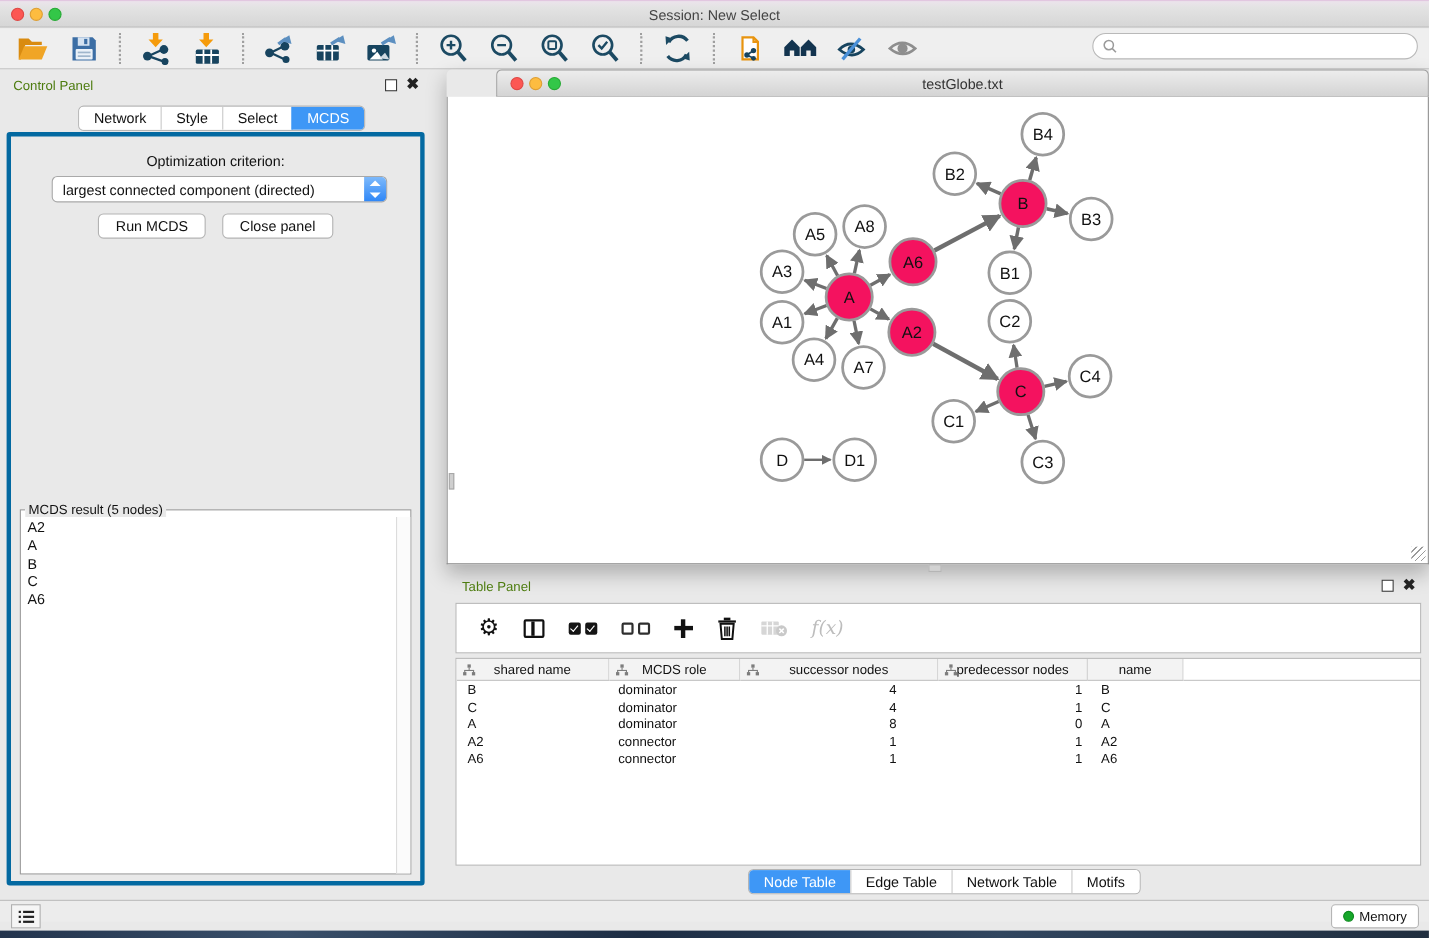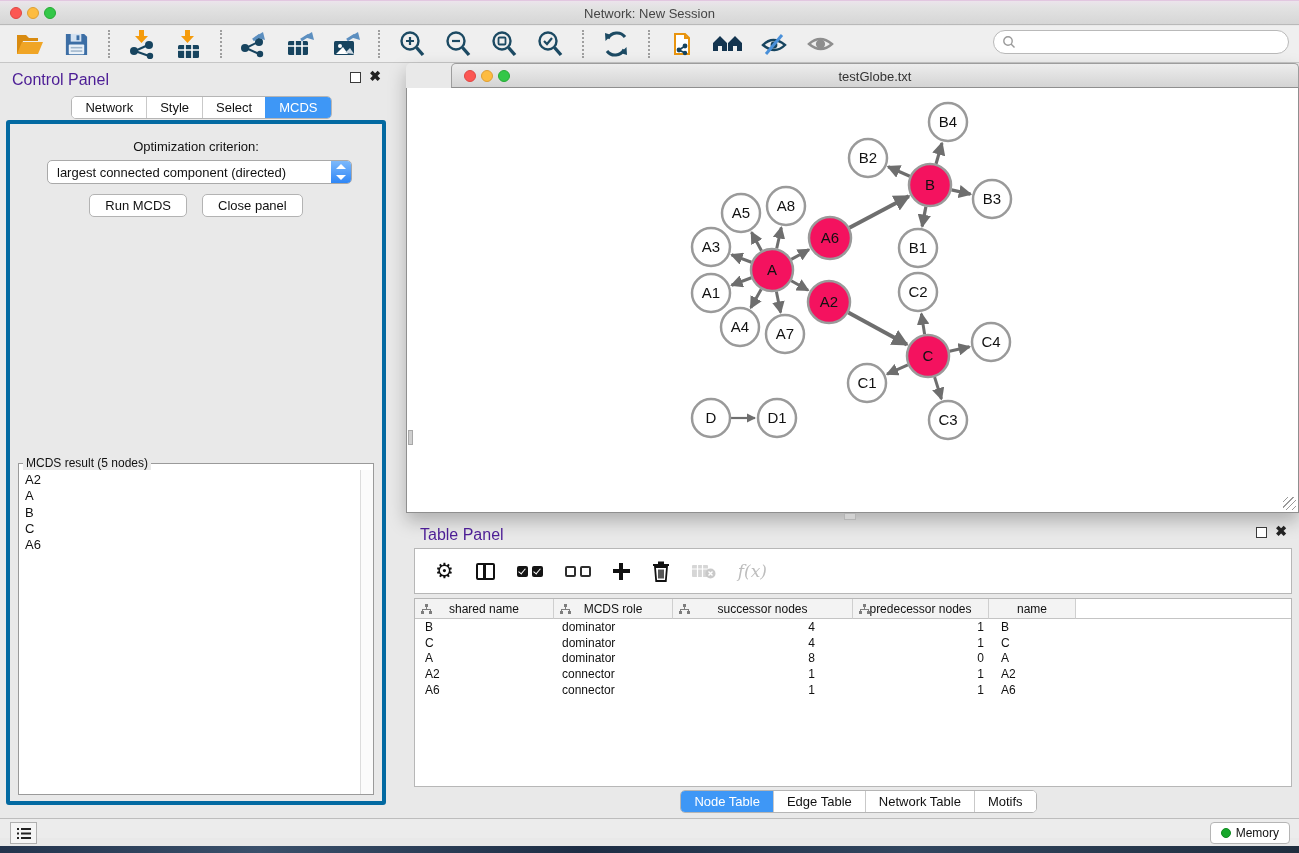--- a/index.html
+++ b/index.html
@@ -26,21 +26,21 @@
   .toolbar-search { position:absolute; right:10px; top:4px; width:296px; height:24px;
     background:#fff; border:1px solid #b9b9b9; border-radius:12px;
     display:flex; align-items:center; padding-left:8px; }
   .toolbar-search svg { flex:0 0 auto; }
   .toolbar-search input { border:none; outline:none; flex:1; font-size:12px;
     background:transparent; padding:0 6px; font-family:"Liberation Sans",sans-serif;}
 
   
   .control-panel { position:absolute; left:0; top:63px; width:391px; height:755px; }
   .panel-titlebar { position:absolute; left:0; top:0; right:0; height:30px; }
-  .panel-title { position:absolute; left:12px; top:8px; font-size:16px; color:#4c1d95; }
+  .panel-title { position:absolute; left:12px; top:8px; font-size:12px; color:#4d7c0f; }
   .float-btn { position:absolute; width:11px; height:11px; top:9px;
     border:1.5px solid #3a3a3a; background:#fff; }
   .close-btn { position:absolute; top:6px; font-size:14px; font-weight:bold; color:#222;
     line-height:15px; }
   .control-panel .float-btn { right:30px; }
   .control-panel .close-btn { right:10px; }
 
   .seg-row { position:absolute; left:0; right:0; top:33px; display:flex; justify-content:center; }
   .seg { display:inline-flex; border:1px solid #b5b5b5; border-radius:5px;
     overflow:hidden; background:#fff;margin-left:12px; }
@@ -175,21 +175,21 @@
   .wallpaper-strip { position:absolute; left:0; top:846px; width:1299px; height:7px;
     background:linear-gradient(90deg,#23344d,#3a506b 20%,#1d2d44 45%,#31465f 70%,#202e3f); }
 </style>
 </head>
 <body>
 
 <div class="app-titlebar">
   <span class="tl red" style="left:10px"></span>
   <span class="tl yellow" style="left:27px"></span>
   <span class="tl green" style="left:44px"></span>
-  <div class="app-title">Network: New Session</div>
+  <div class="app-title">Session: New Select</div>
 </div>
 
 <div class="main-toolbar">
   <span class="tbtn">
     <svg width="30" height="28" viewBox="0 0 30 28">
       <path d="M2 5h9l3 3h9v3H8L4 24H2z" fill="#d98b10"></path>
       <path d="M7 12h21l-5 12H2z" fill="#f0a526"></path>
     </svg>
   </span>
   <span class="tbtn">

